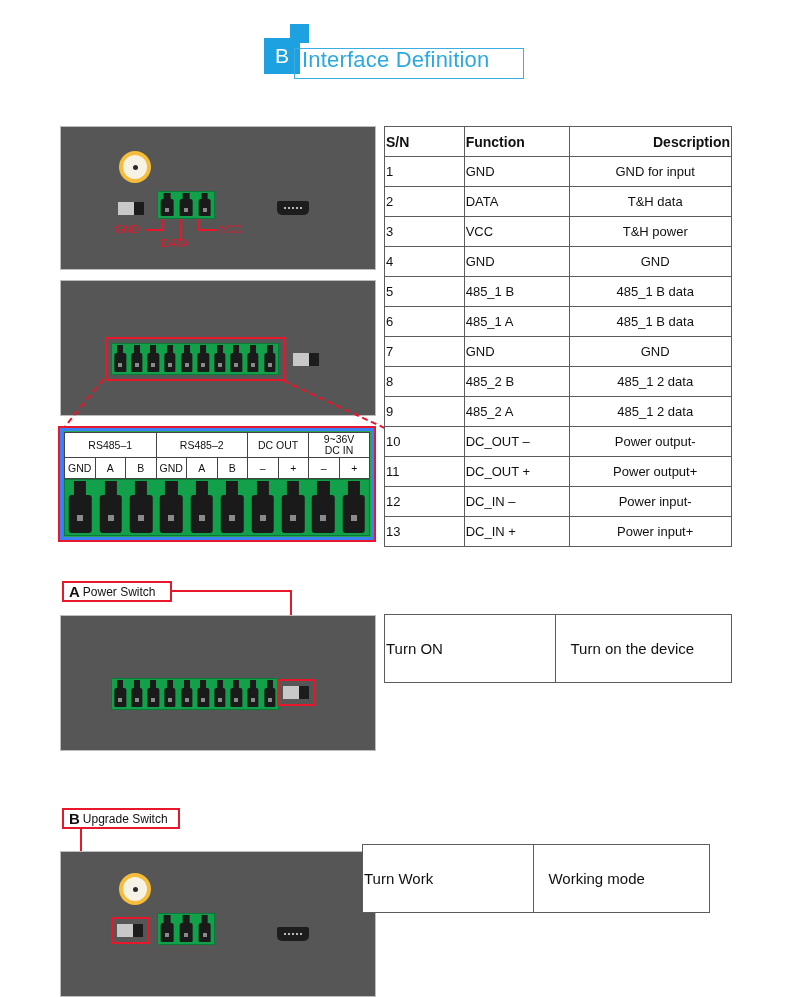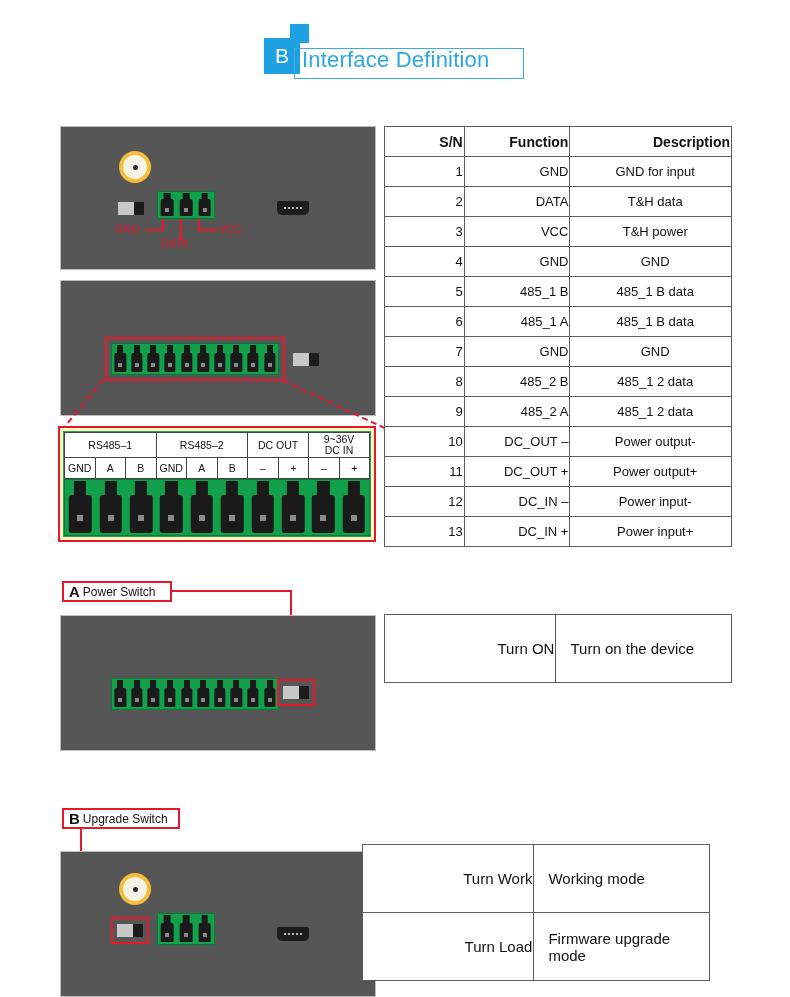--- a/index.html
+++ b/index.html
@@ -175,50 +175,50 @@
   }
 
   
   table.dt {
     position: absolute;
     border-collapse: collapse;
     background: #fff;
   }
   table.dt th, table.dt td {
     border: 1px solid #5c5c5c;
-    text-align: right;
+    text-align: left;
     font-family: "Liberation Sans", sans-serif;
     color: #111;
   }
 
   
   #pin-table { left: 384px; top: 126px; width: 348px; }
   #pin-table th { height: 30px; font-size: 14px; font-weight: bold; }
   #pin-table td { height: 30px; font-size: 13px; }
   #pin-table .c-sn   { width: 80px; }
   #pin-table .c-fn   { width: 106px; }
   #pin-table .c-desc { width: 162px; text-align: center; padding-left: 10px; }
 
   
   .sw-table td {
     font-size: 15px;
     height: 68px;
   }
-  .sw-table .c-a { width: 172px; text-align: right; }
+  .sw-table .c-a { width: 172px; text-align: left; }
   .sw-table .c-b { width: 176px; text-align: left; padding-left: 14px; }
   #onoff-table { left: 384px; top: 614px; width: 348px; }
   #workload-table { left: 362px; top: 844px; width: 348px; }
 
   
   #detail {
     position: absolute;
     left: 58px; top: 426px;
     width: 318px; height: 116px;
     border: 2px solid #e8172c;
-    background: #fef9c3;
+    background: #3b82f6;
     padding: 3px;
   }
   #detail .inner {
     width: 100%; height: 100%;
     border: 1px solid #2aa24f;
     background: #fff;
     display: flex;
     flex-direction: column;
   }
   #detail table.lbl {
@@ -678,20 +678,16 @@
         <div class="usb-pin"></div>
     </div>
   </div>
 
   <table class="dt sw-table" id="workload-table">
     <tbody>
       <tr>
         <td class="c-a">Turn Work</td>
         <td class="c-b">Working mode</td>
       </tr>
-      <tr>
-        <td class="c-a">Turn Load</td>
-        <td class="c-b">Firmware upgrade mode</td>
-      </tr>
     </tbody>
   </table>
 
 </div>
 
 </body></html>

